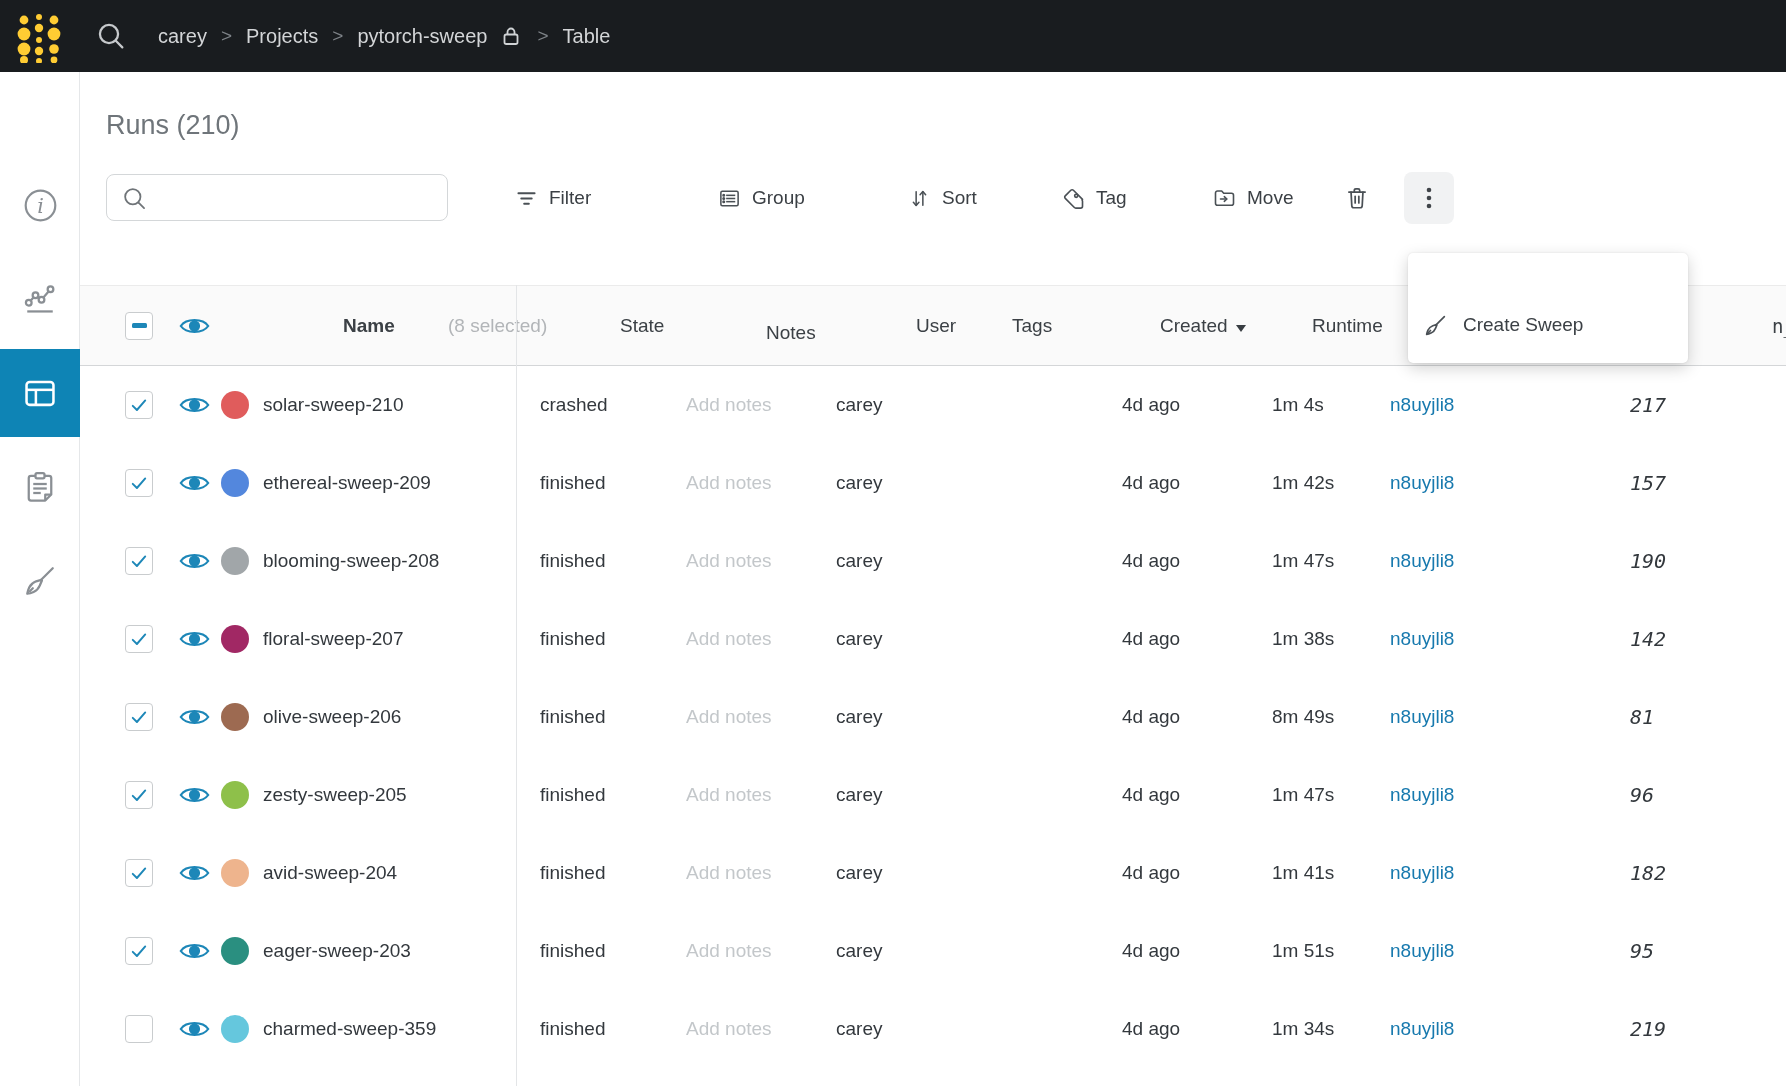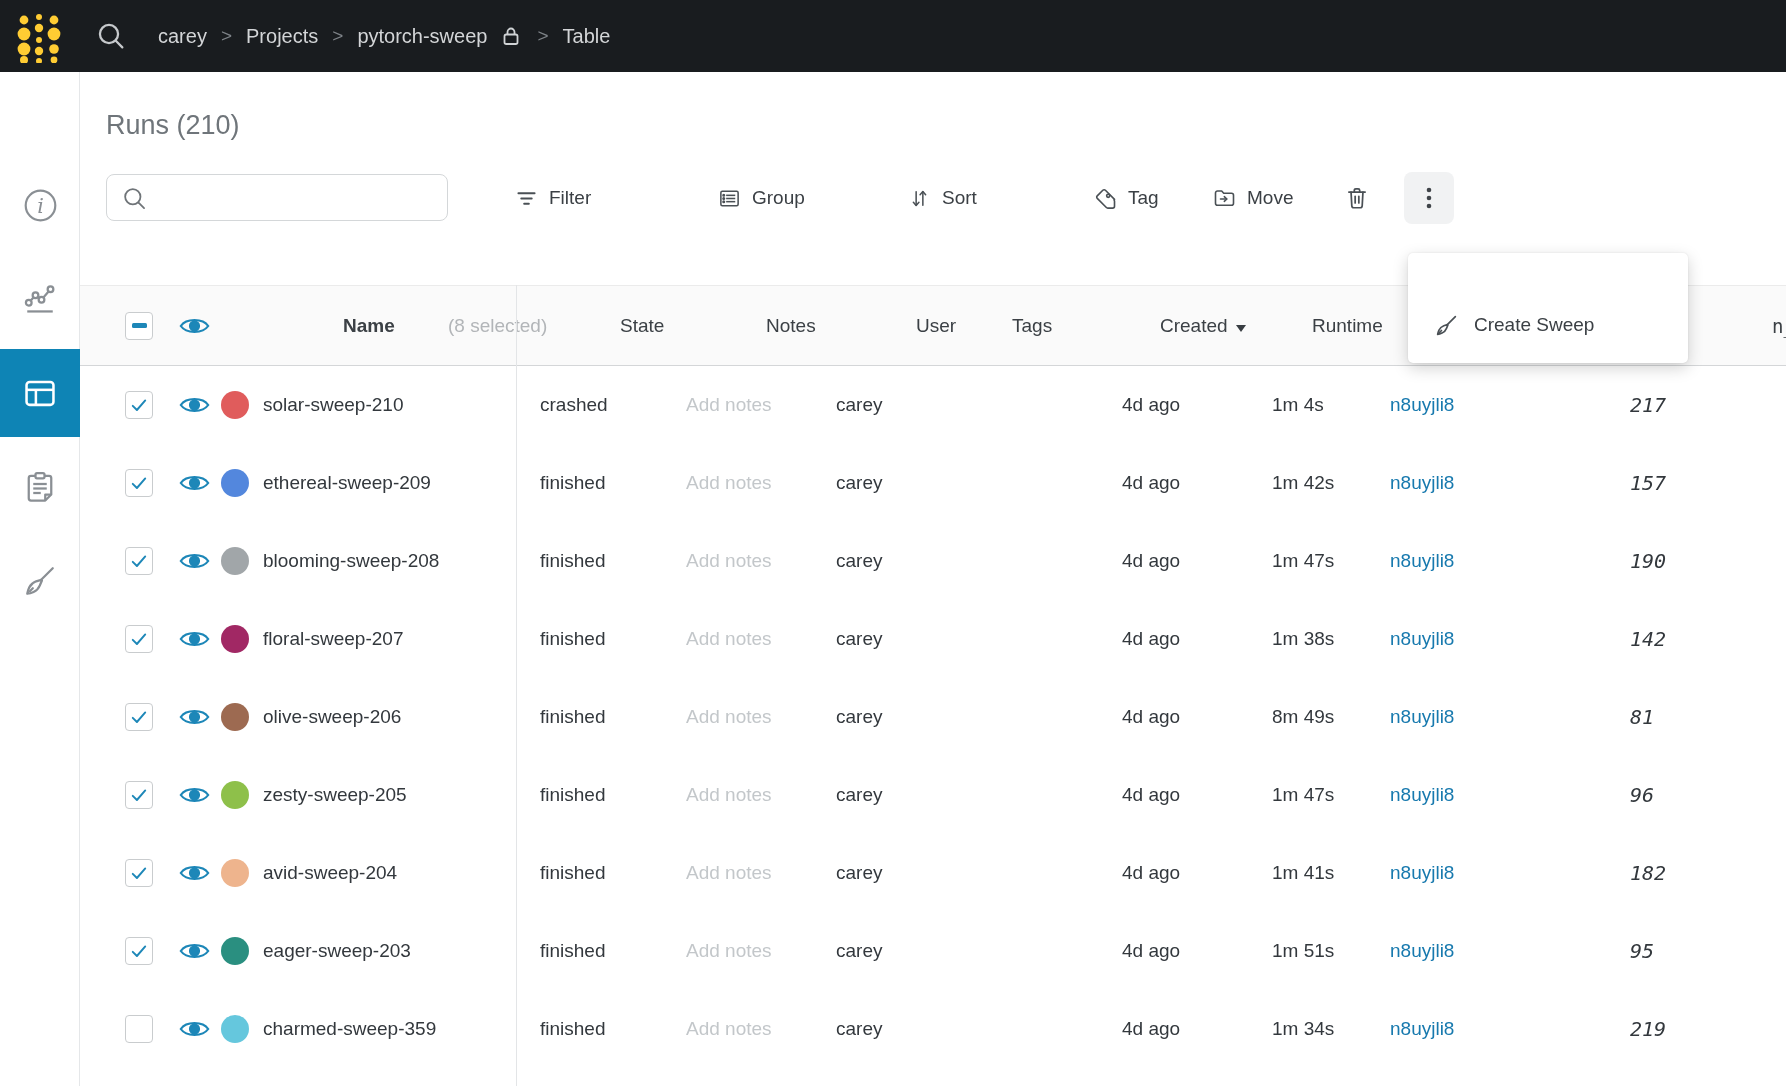--- a/index.html
+++ b/index.html
@@ -27,33 +27,33 @@
   .page-title { position:absolute; left:106px; top:110px; font-size:27px; color:#6f757a; }
   .search-box { position:absolute; left:106px; top:174px; width:342px; height:47px; border:1.5px solid #d4d7d9;
     border-radius:8px; background:#fff; }
   .search-box svg { position:absolute; left:14px; top:10px; }
   .search-box input { position:absolute; left:48px; top:4px; width:284px; height:36px; border:none; outline:none;
     font-size:18px; font-family:inherit; color:#33383d; background:transparent; }
   .tbtn { position:absolute; top:173px; height:50px; display:flex; align-items:center; gap:11px;
     font-size:19px; color:#3b4045; cursor:pointer; background:none; border:none; font-family:inherit; }
   .tbtn svg { color:#4a5055; }
   .btn-filter { left:515px; } .btn-group { left:718px; } .btn-sort { left:908px; }
-  .btn-tag { left:1094px; } .btn-move { left:1212px; } .btn-trash { left:1344px; }
+  .btn-tag { left:1062px; } .btn-move { left:1212px; } .btn-trash { left:1344px; }
   .btn-kebab { left:1404px; top:172px; width:50px; height:52px; justify-content:center; gap:0;
     background:#f1f2f3; border-radius:8px; }
 
   
   .thead { position:absolute; left:80px; top:285px; width:1706px; height:81px; background:#fafafa;
     border-top:1px solid #ebebeb; border-bottom:1px solid #d4d6d8; z-index:2; }
   .thead > * , .row > * { position:absolute; top:50%; transform:translateY(-50%); white-space:nowrap; }
   .col-divider { position:absolute; left:516px; top:285px; width:1px; height:801px; background:#e3e5e7; z-index:3; }
   .hcell { font-size:19px; color:#3b4045; cursor:pointer; }
   .h-name { left:263px; font-weight:bold; }
   .h-note { left:368px; color:#b2b5b8; font-weight:normal; cursor:default; }
-  .h-state { left:540px; } .h-notes { left:686px; } .h-user { left:836px; } .h-tags { left:932px; }
+  .h-state { left:540px; } .h-notes { left:686px;margin-top:7px; } .h-user { left:836px; } .h-tags { left:932px; }
   .h-created { left:1080px; } .h-runtime { left:1232px; }
   .h-size { left:1692px; font-family:"DejaVu Sans Mono",monospace; font-size:19px; }
   .caret { display:inline-block; width:0; height:0; border-left:5.5px solid transparent;
     border-right:5.5px solid transparent; border-top:7px solid #383d42; margin-left:8px; }
 
   .rows { position:absolute; left:80px; top:366px; width:1706px; height:702px; z-index:1; }
   .row { position:absolute; left:0; width:1460px; height:78px; }
   .cb { left:45px; width:28px; height:28px; border:1.5px solid #c9ccce; border-radius:4px; background:#fff;
     cursor:pointer; display:flex; align-items:center; justify-content:center; }
   .cb svg { display:none; }
@@ -68,21 +68,21 @@
   .c-user { left:756px; } .c-created { left:1042px; } .c-runtime { left:1192px; }
   .c-sweep { left:1310px; color:#1779ae; cursor:pointer; }
   .c-size { left:1550px; font-family:"DejaVu Sans Mono",monospace; font-size:20px;font-style:italic; }
   
   .thead .cb { left:125px; } .thead .eye { left:179px; }
 
   
   .popup { position:absolute; left:1408px; top:253px; width:280px; height:110px; background:#fff;
     border-radius:5px; box-shadow:0 5px 16px rgba(0,0,0,.18), 0 0 2px rgba(0,0,0,.1); z-index:5; }
   .popup-item { position:absolute; left:0; right:0; top:45px; height:54px; display:flex; align-items:center;
-    gap:15px; padding-left:26px; font-size:19px; color:#3b4045; cursor:pointer; }
+    gap:15px; padding-left:15px; font-size:19px; color:#3b4045; cursor:pointer; }
   .popup-item svg { color:#4a5055; }
 </style>
 </head>
 <body>
 
 <div class="navbar">
   <svg class="logo" width="50" height="54" viewBox="0 0 50 54" fill="#ffcc33">
     <circle cx="9" cy="11" r="4.4"></circle>
       <circle cx="9" cy="25" r="6.4"></circle>
       <circle cx="9" cy="40" r="6.4"></circle>

